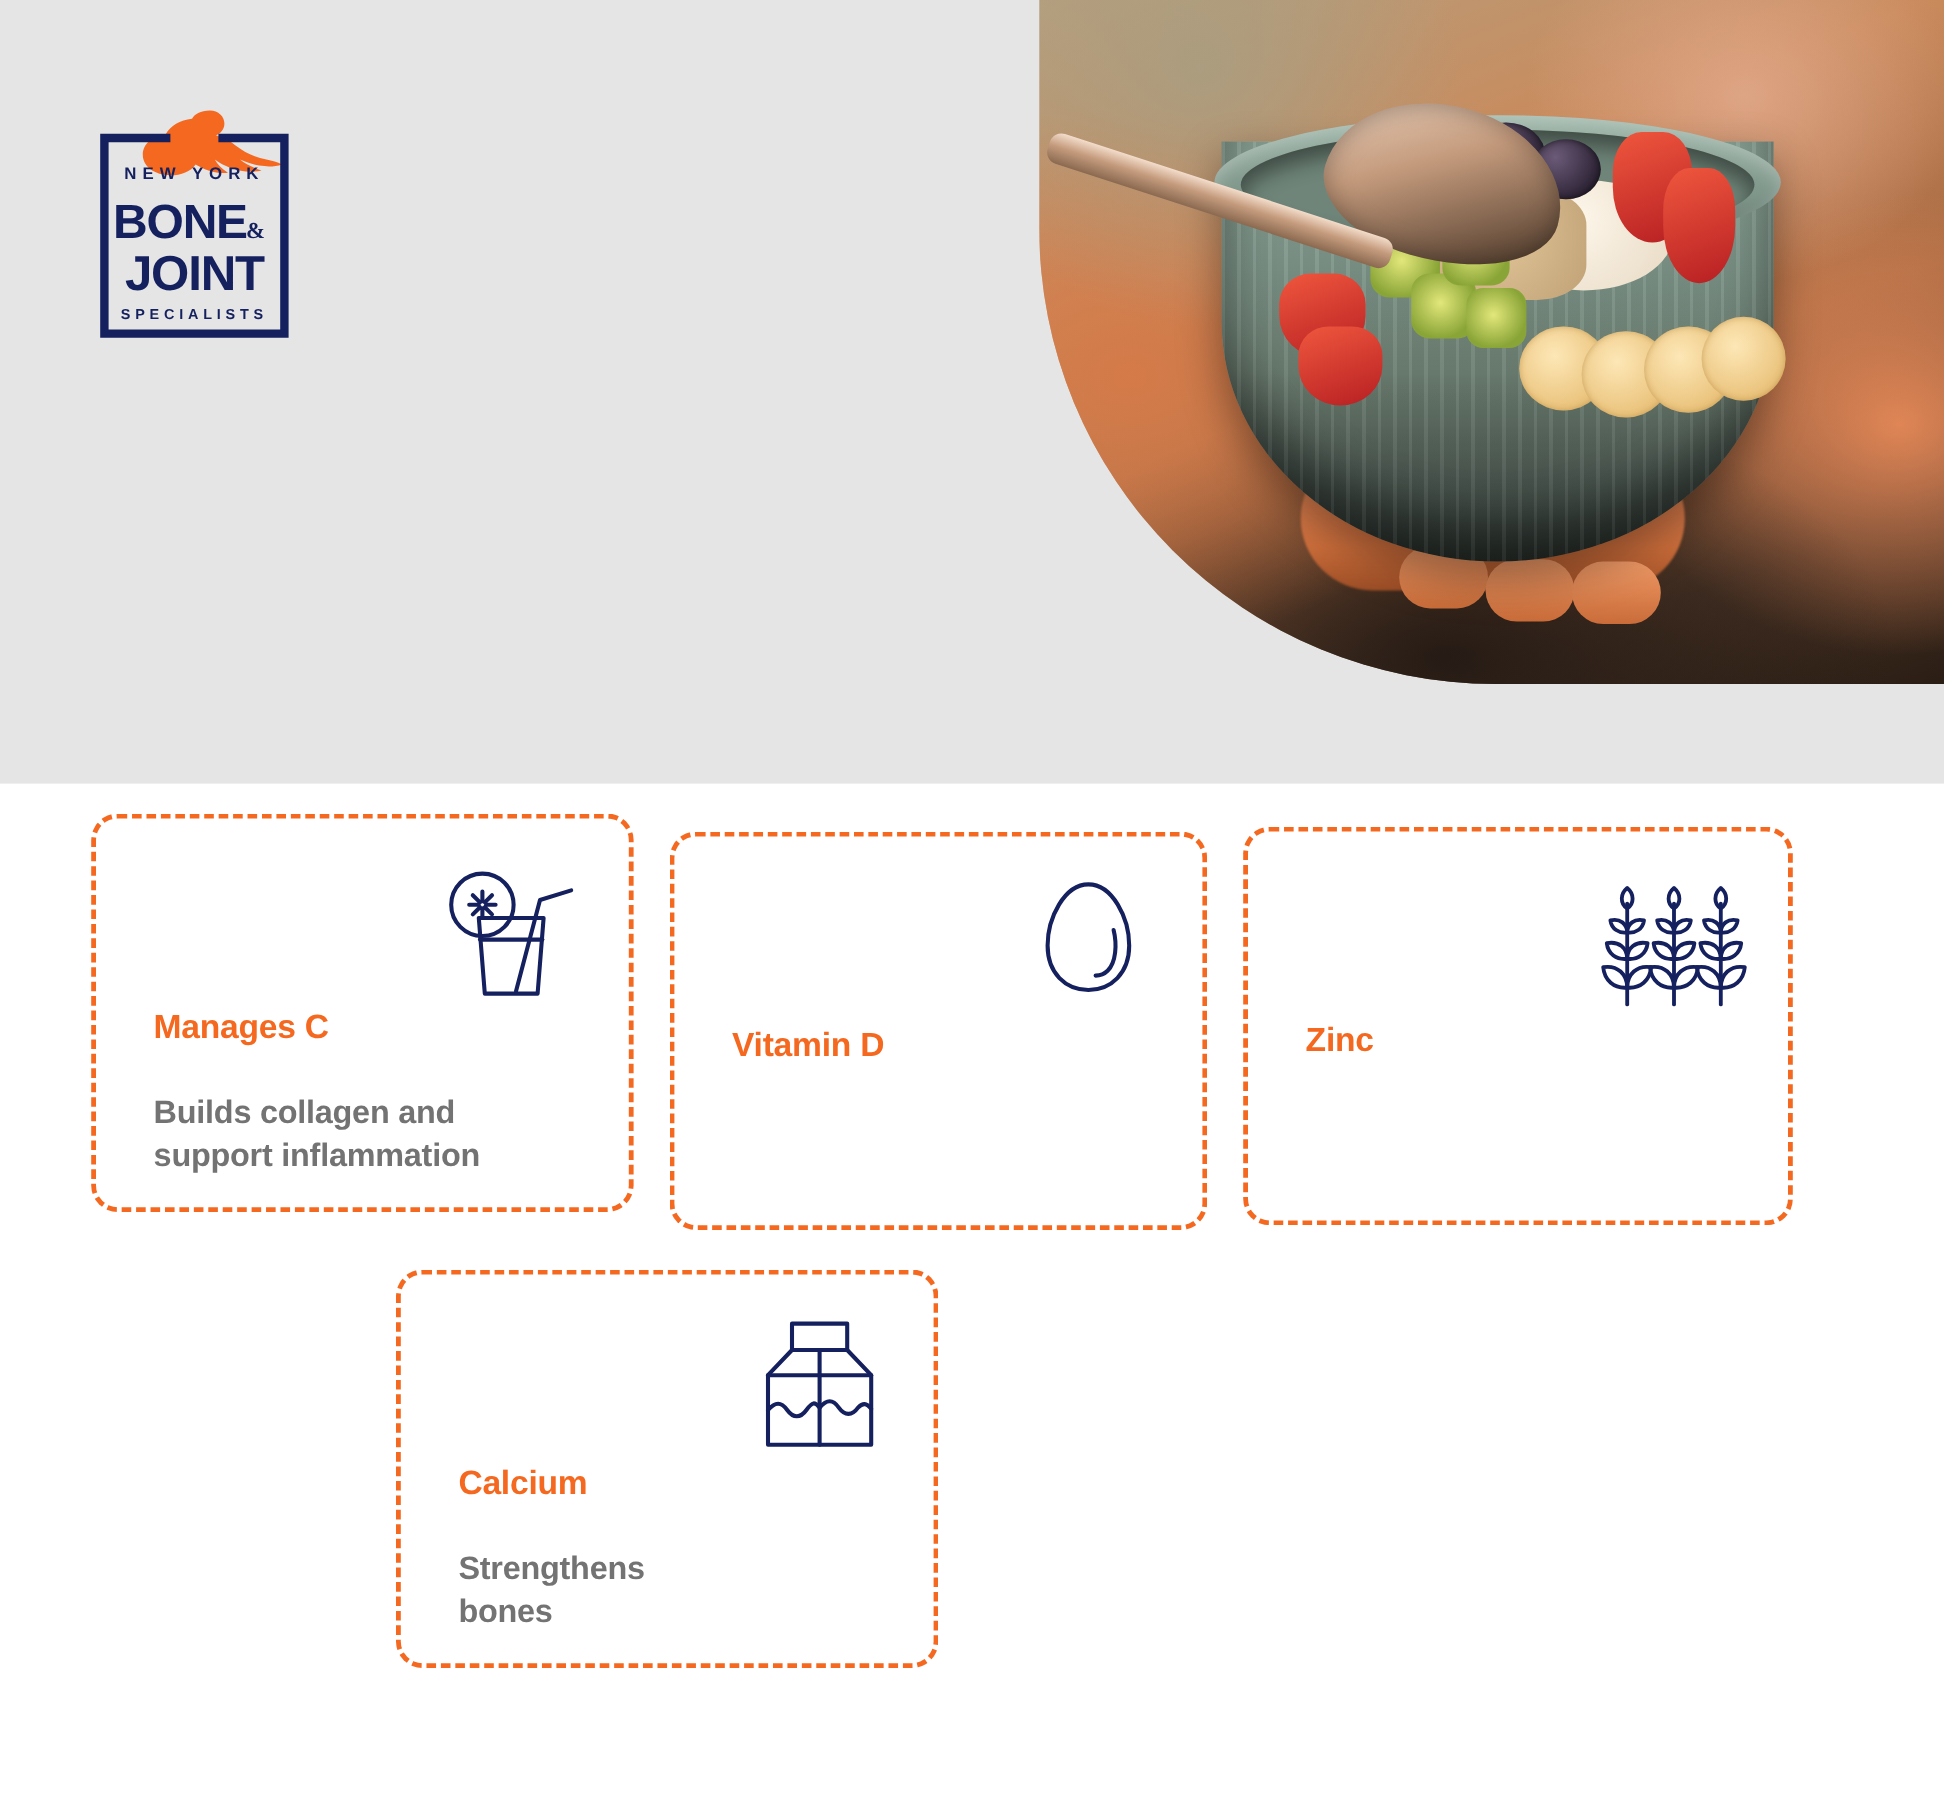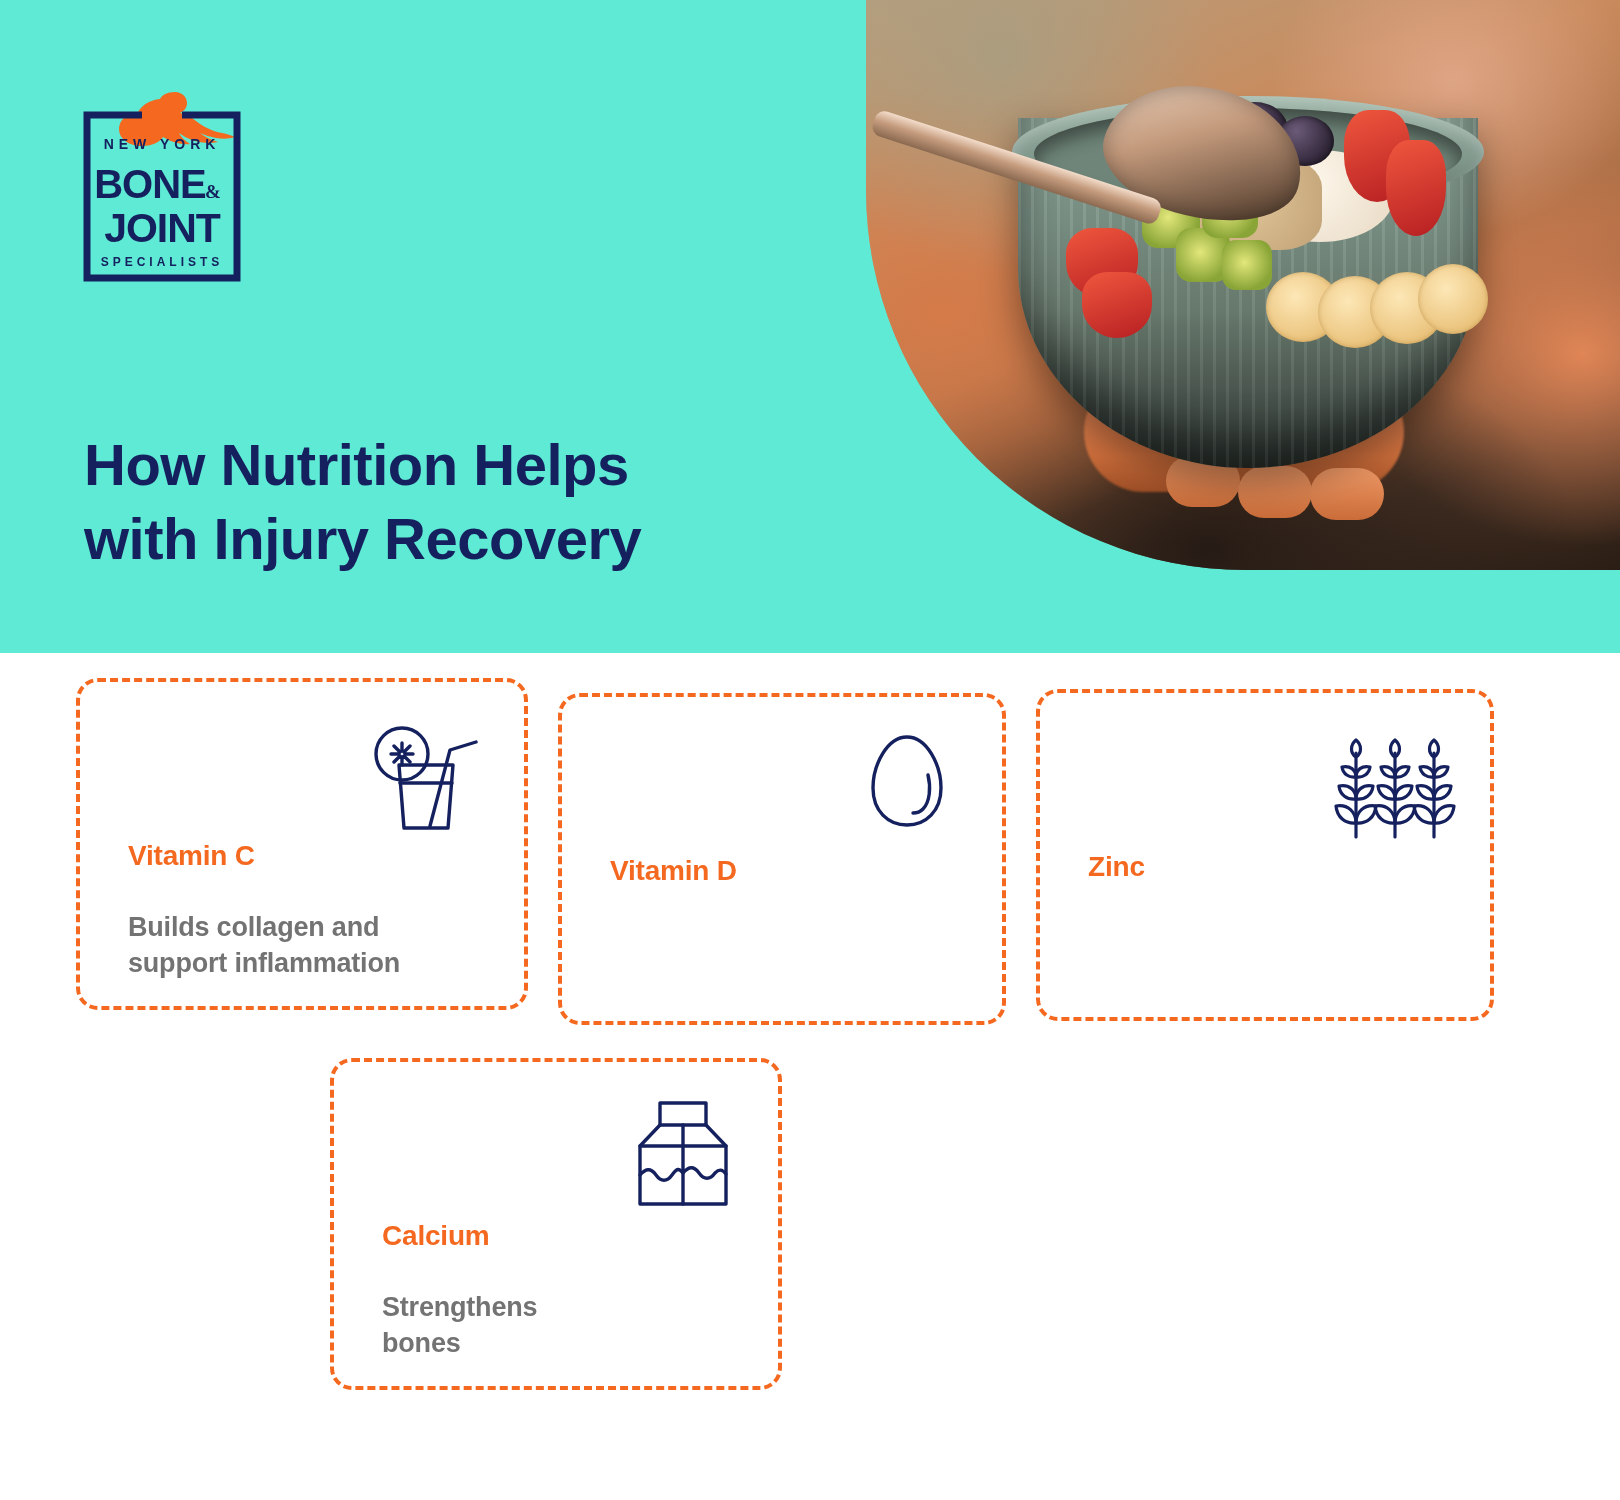--- a/index.html
+++ b/index.html
@@ -18,21 +18,21 @@
     height: 1500px;
     background: #ffffff;
   }
 
   
   .header {
     position: absolute;
     left: 0; top: 0;
     width: 1620px;
     height: 653px;
-    background: #5eead4;
+    background: #e5e5e5;
     overflow: hidden;
   }
 
   .hero-photo {
     position: absolute;
     left: 866px;
     top: 0;
     width: 754px;
     height: 570px;
     border-bottom-left-radius: 380px;
@@ -253,39 +253,35 @@
           <path d="M62 29H7v163h150V29h-55"></path>
         </g>
         <text x="82" y="63" text-anchor="middle" fill="#15205e" font-family="Liberation Sans, sans-serif" font-size="14" font-weight="700" letter-spacing="5">NEW YORK</text>
         <text x="70" y="112" text-anchor="middle" fill="#15205e" font-family="Liberation Sans, sans-serif" font-size="40" font-weight="700" letter-spacing="-1">BONE</text>
         <text x="133" y="112" text-anchor="middle" fill="#15205e" font-family="Liberation Serif, serif" font-size="19" font-weight="700">&amp;</text>
         <text x="82" y="156" text-anchor="middle" fill="#15205e" font-family="Liberation Sans, sans-serif" font-size="41" font-weight="700" letter-spacing="-1">JOINT</text>
         <text x="82" y="180" text-anchor="middle" fill="#15205e" font-family="Liberation Sans, sans-serif" font-size="12" font-weight="700" letter-spacing="4">SPECIALISTS</text>
       </svg>
     </div>
 
-    <h1 class="hero-title">
-      <span>How Nutrition Helps</span><br>
-      <span>with Injury Recovery</span>
-    </h1>
   </div>
 
   <div class="cards">
 
     <div class="card card-a">
       <div class="card-icon">
         <svg viewBox="0 0 130 130" fill="none" stroke="#15205e" stroke-width="3.4" stroke-linecap="round" stroke-linejoin="round">
           <circle cx="38" cy="46" r="26"></circle>
           <path d="M38 35v8M38 49v8M27 46h8M41 46h8M30 38l6 6M46 38l-6 6M30 54l6-6M46 54l-6-6"></path>
           <path d="M35 57h54l-5 63H40z"></path>
           <path d="M36 75h52"></path>
           <path d="M66 118 86 42l26-8"></path>
         </svg>
       </div>
-      <div class="card-label lbl-top">Vitamin C</div>
+      <div class="card-label lbl-top">Manages C</div>
       <div class="card-desc desc-top">
         <span>Builds collagen and</span><br>
         <span>support inflammation</span>
       </div>
     </div>
 
     <div class="card card-b">
       <div class="card-icon">
         <svg viewBox="0 0 130 130" fill="none" stroke="#15205e" stroke-width="3.4" stroke-linecap="round" stroke-linejoin="round">
           <path d="M65 14c20 0 34 28 34 51s-15 37-34 37-34-14-34-37 14-51 34-51z"></path>

